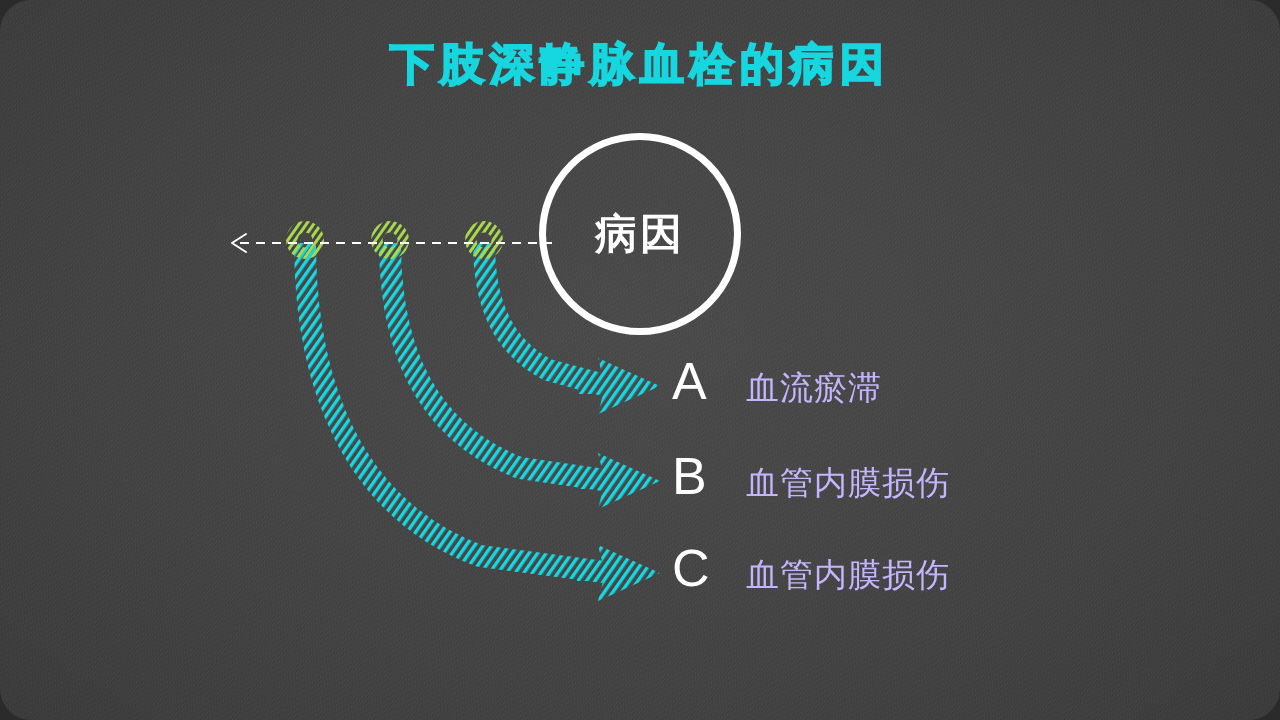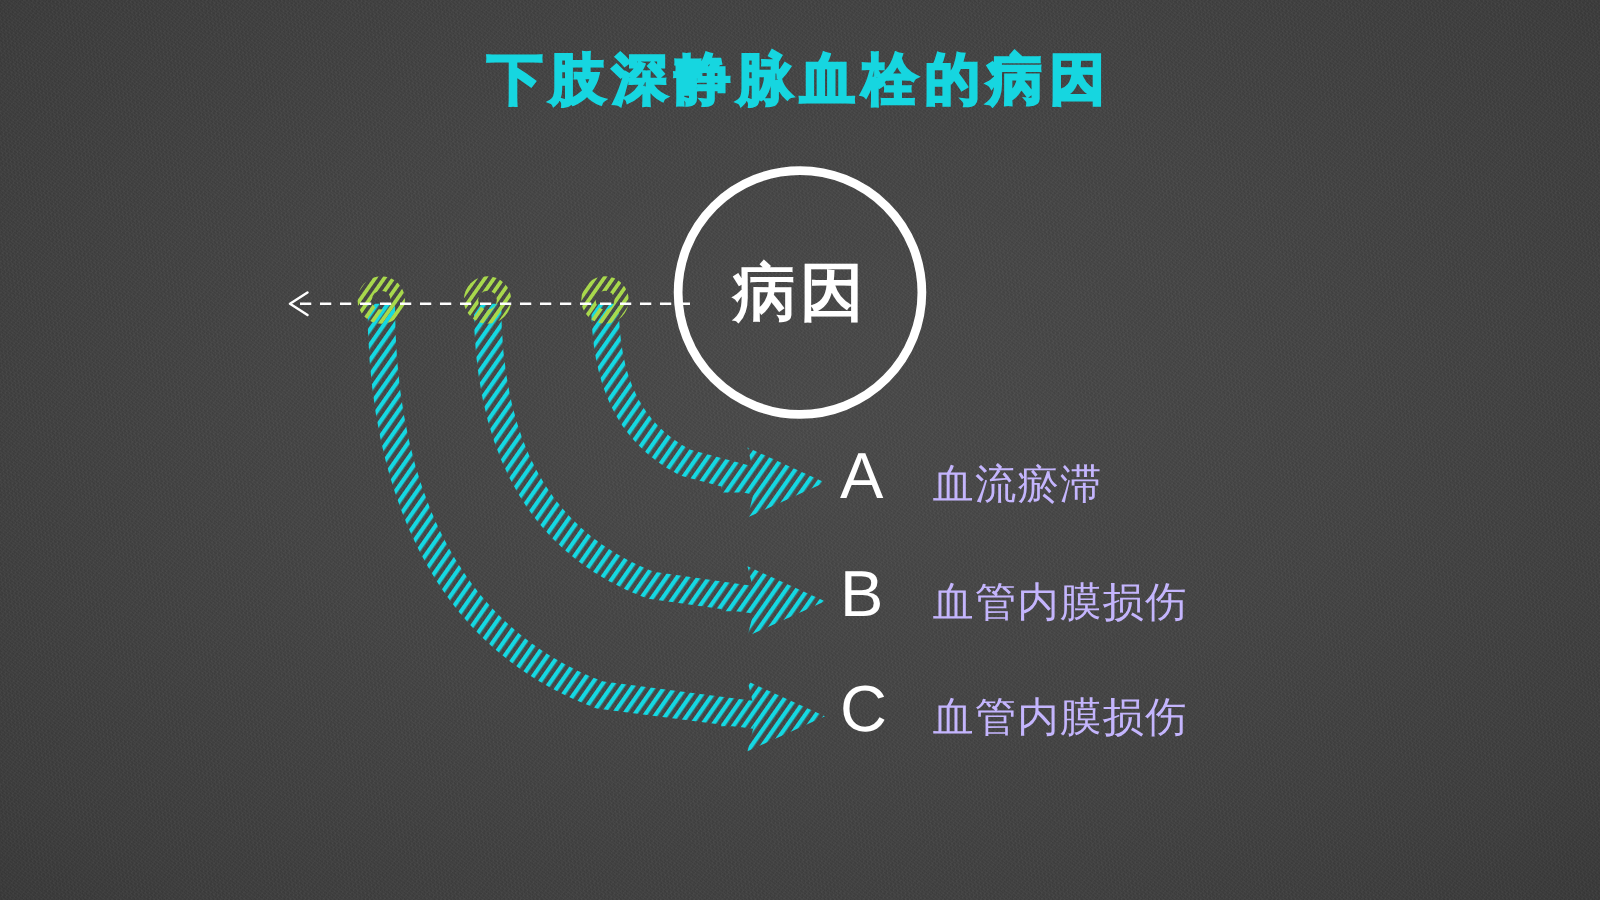--- a/index.html
+++ b/index.html
@@ -8,20 +8,21 @@
     background: #2b2b2b;
   }
   #slide {
     position: relative;
     width: 1280px;
     height: 720px;
     overflow: hidden;
     background-color: #414141;
     font-family: "Liberation Sans", "DejaVu Sans", sans-serif;
     user-select: none;
+    border-radius: 31px;
   }
   
   #slide::before {
     content: "";
     position: absolute;
     inset: 0;
     pointer-events: none;
     background-image:
       repeating-linear-gradient(37deg, rgba(255,255,255,0.018) 0 1px, rgba(0,0,0,0.020) 1px 2px),
       repeating-linear-gradient(127deg, rgba(255,255,255,0.015) 0 1px, rgba(0,0,0,0.018) 1px 3px),
@@ -75,21 +76,21 @@
     position: absolute;
     left: 539px;
     top: 133px;
     width: 202px;
     height: 202px;
     display: flex;
     align-items: center;
     justify-content: center;
     z-index: 7;
     color: #ffffff;
-    font-size: 51px;
+    font-size: 42px;
     font-weight: 700;
     letter-spacing: 3px;
   }
 
   
   .item {
     position: absolute;
     left: 672px;
     display: flex;
     align-items: baseline;

